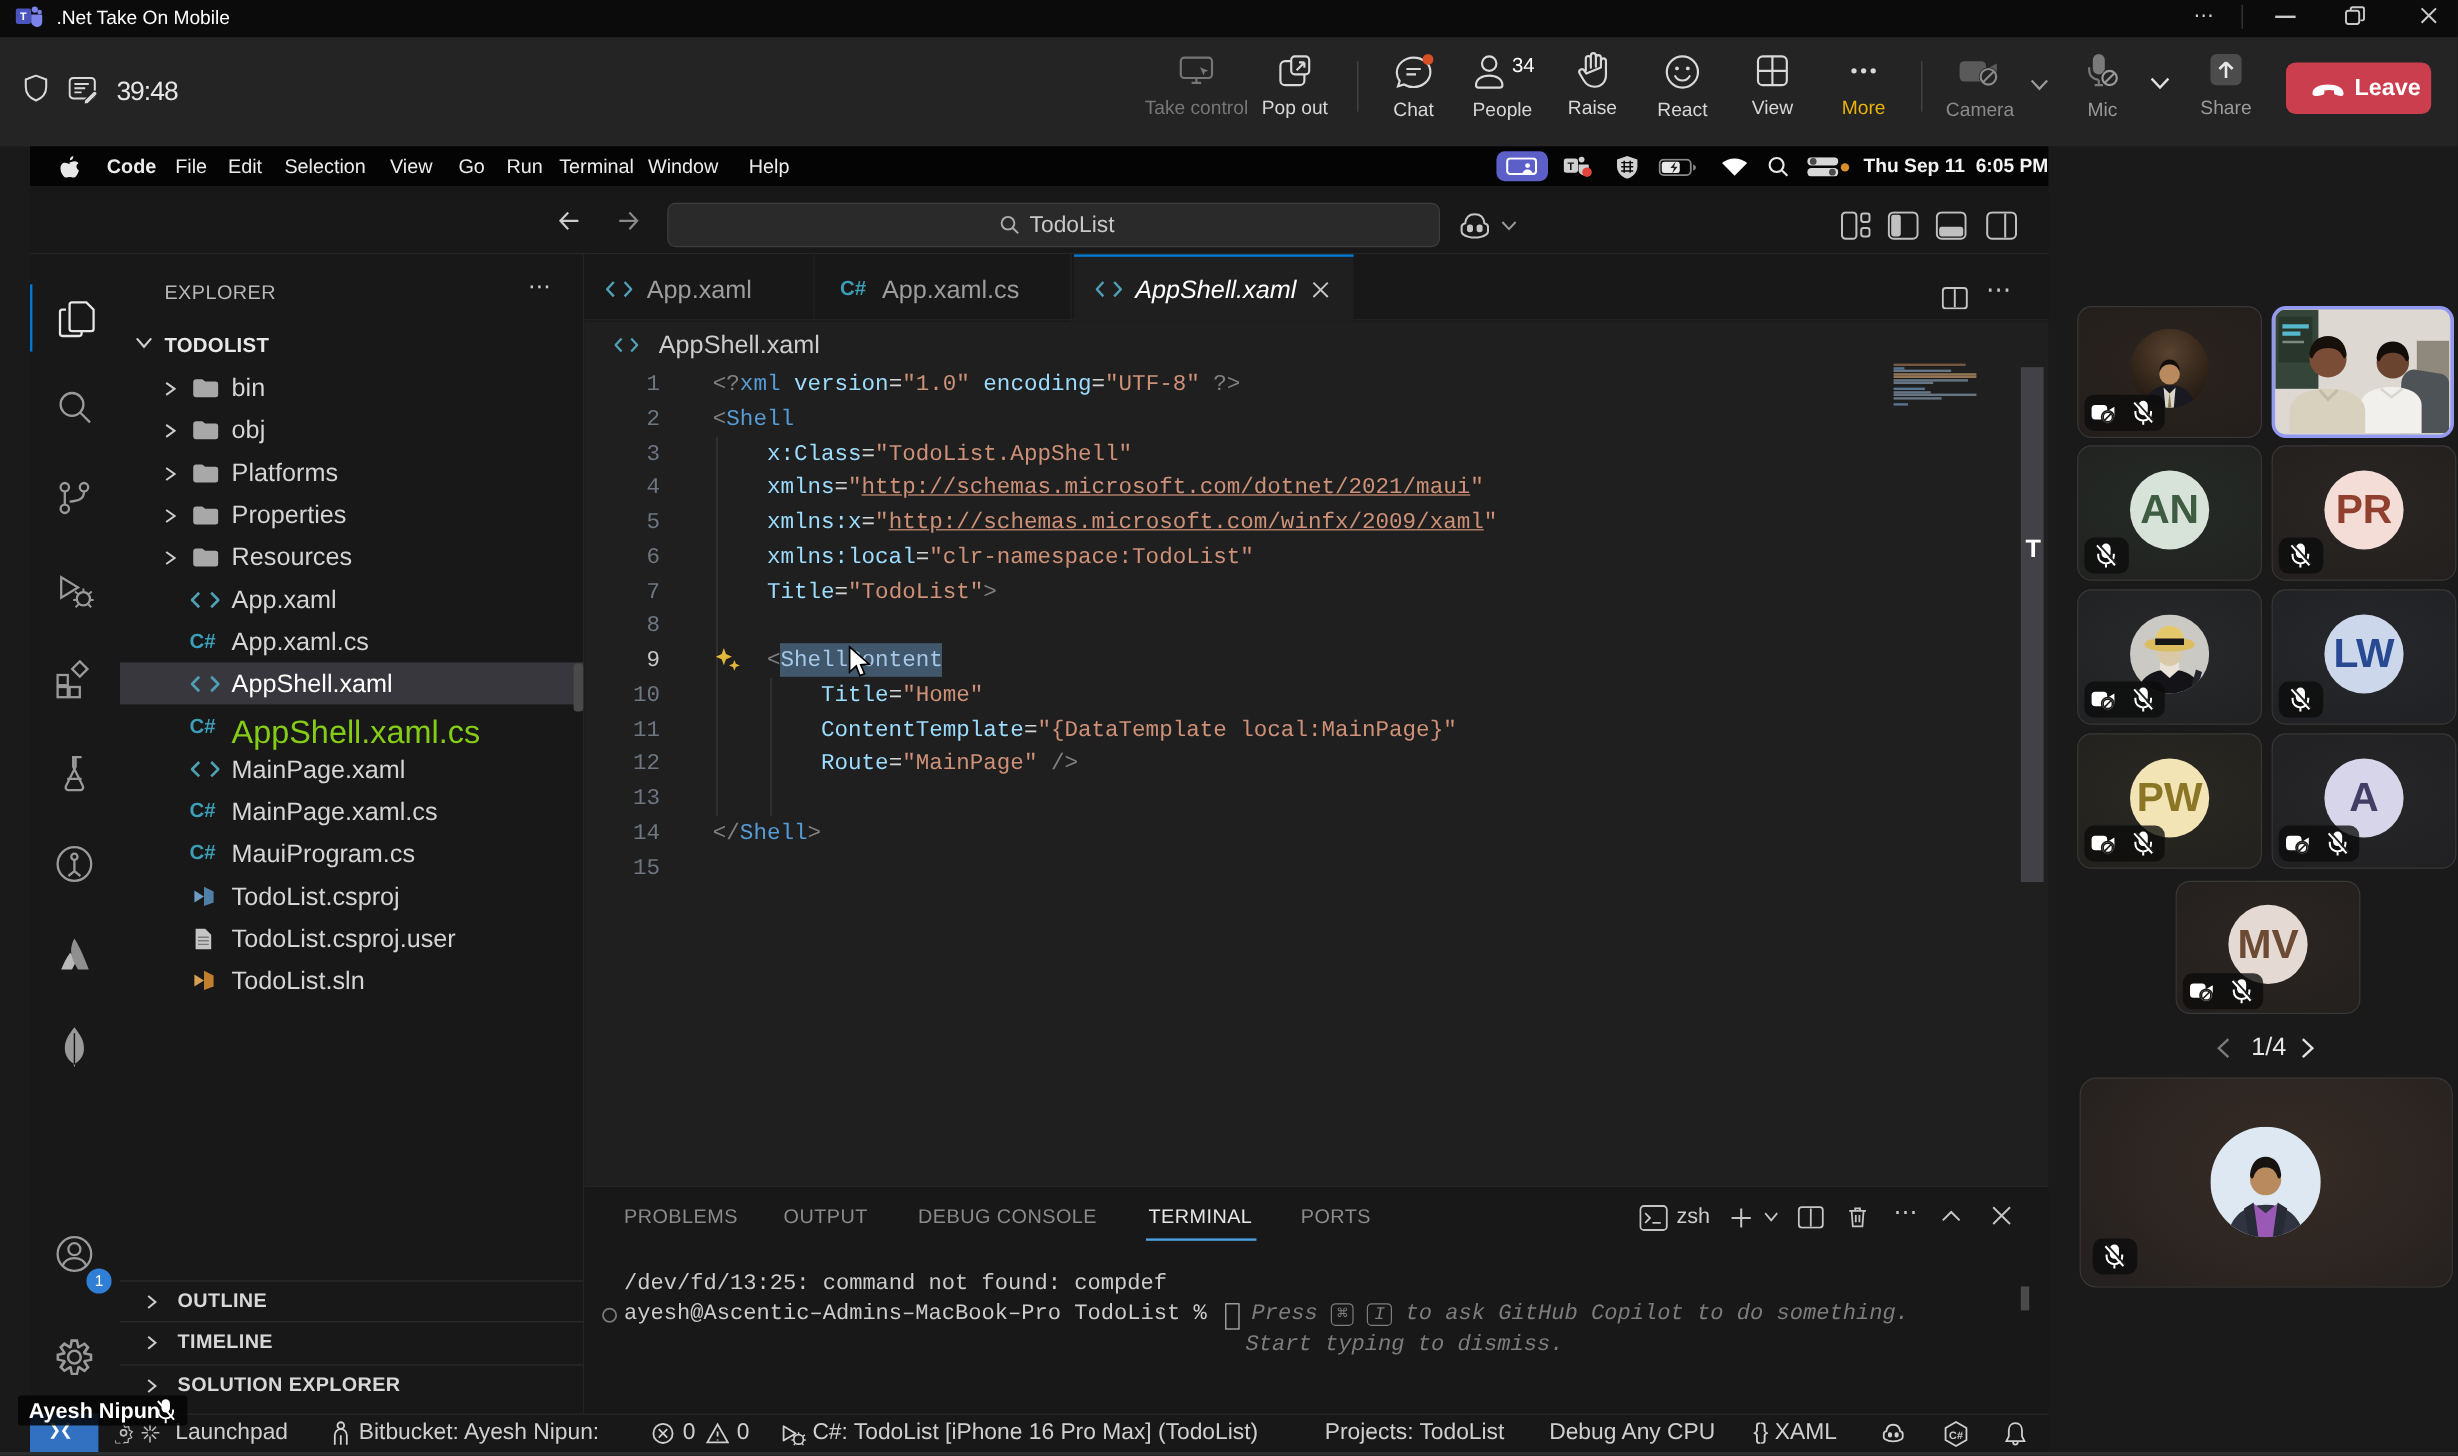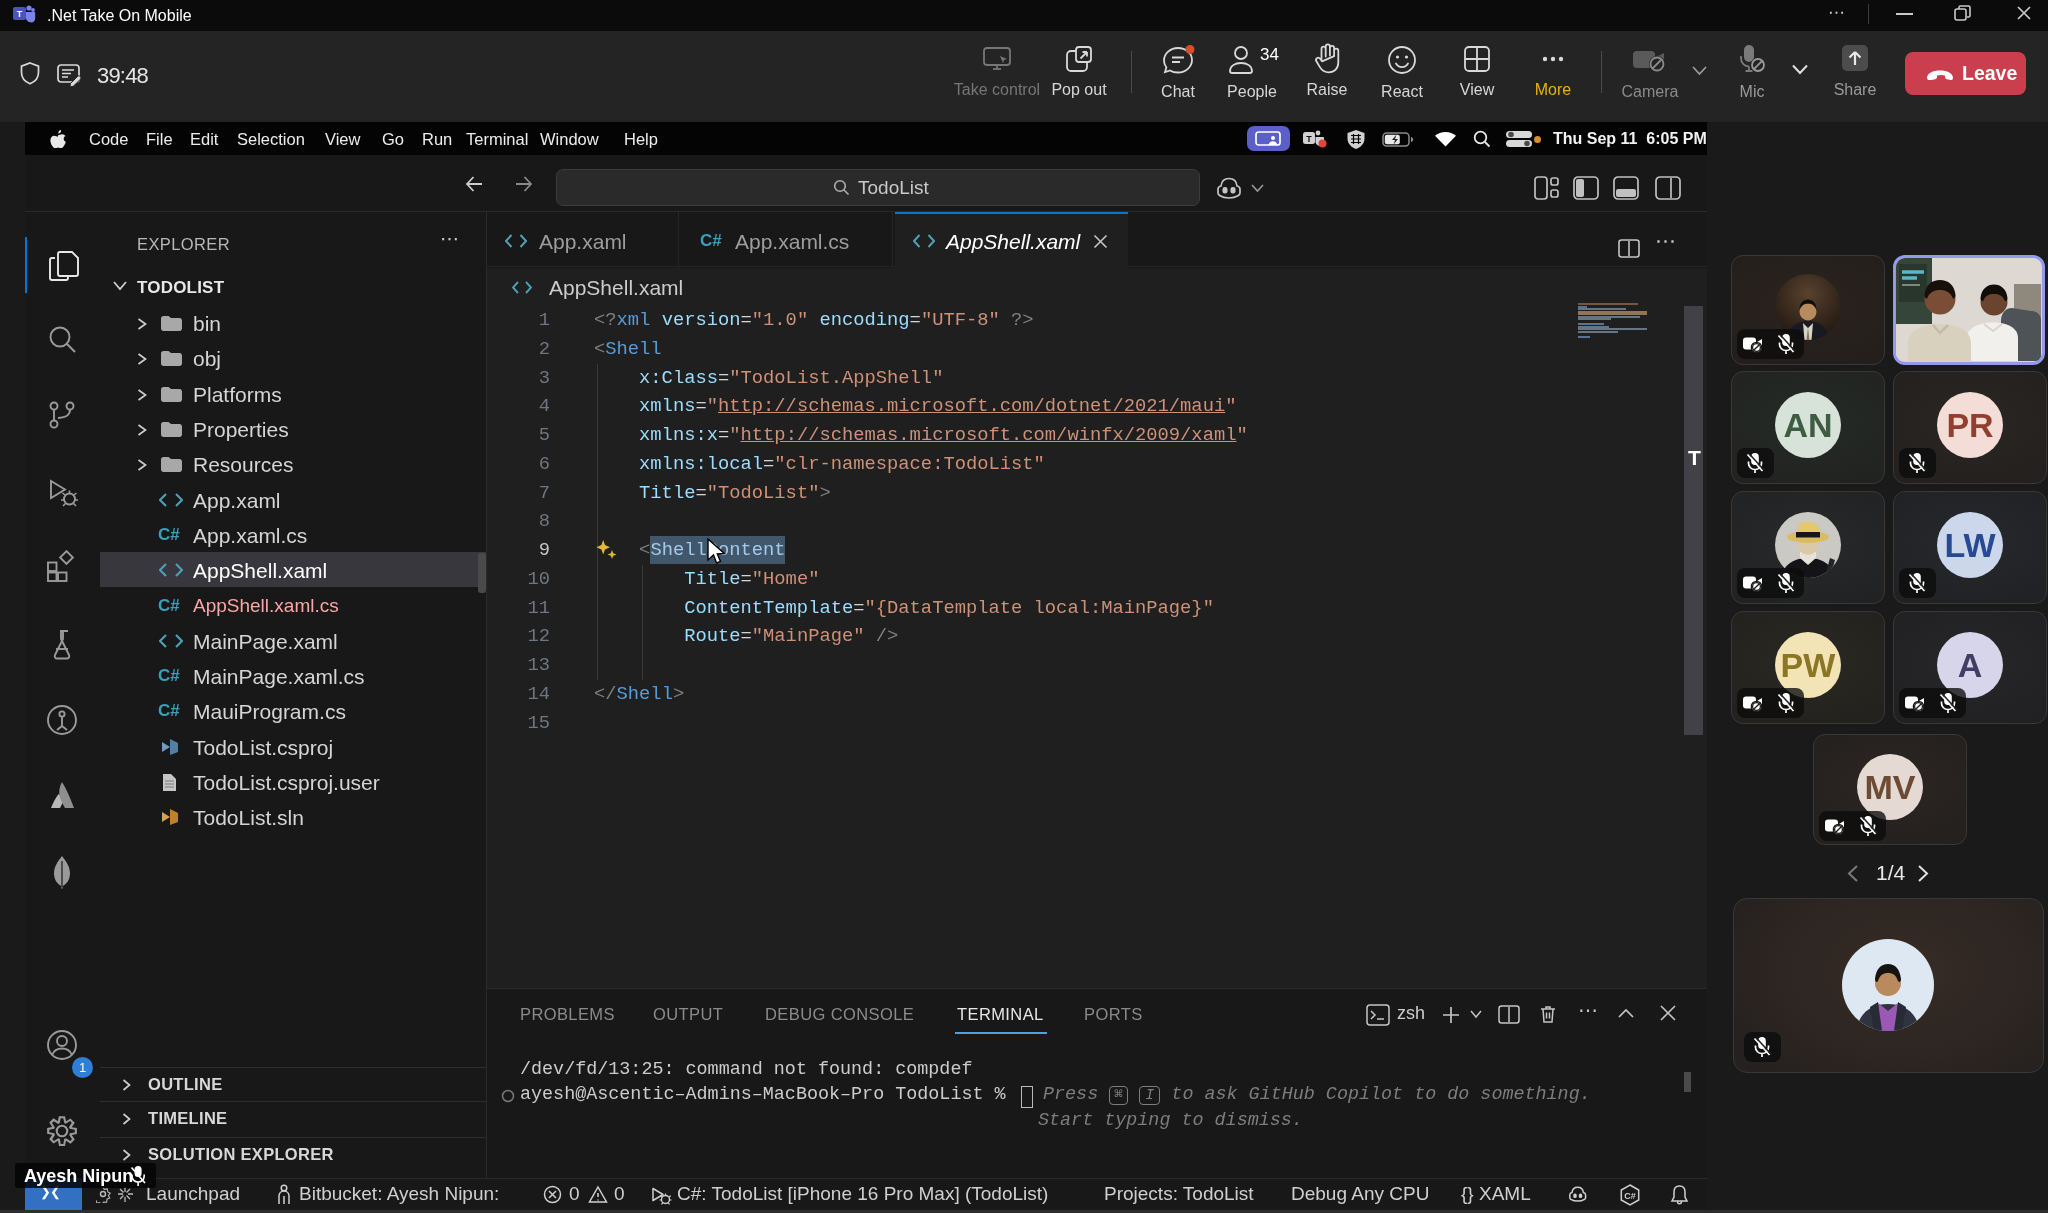--- a/index.html
+++ b/index.html
@@ -101,21 +101,21 @@
 <div class="a" style="left:1905px;top:52px;width:121px;height:43px;background:#cb3e4e;border-radius:8px;"></div>
 <svg class="a" style="left:1925px;top:67px;" width="30" height="14" viewBox="0 0 30 14" fill="none">
     <path d="M2 11C2 6 8 3.5 15 3.5S28 6 28 11c0 1.5-1 2.3-2.4 2l-3.8-.8c-1.1-.2-1.8-1-1.8-2.1v-1.6c-2.6-.7-5.4-.7-8 0v1.6c0 1.1-.7 1.9-1.8 2.1l-3.8.8C3 13.3 2 12.5 2 11z" fill="#fff"></path>
   </svg>
 <div class="a" style="left:1962px;top:62px;white-space:nowrap;color:#fff;font-size:19.5px;font-weight:bold;">Leave</div>
 <div class="a" style="left:25px;top:122px;width:1682px;height:33px;background:#040404;"></div>
 <svg class="a" style="left:50px;top:129px;" width="16" height="19" viewBox="0 0 16 19" fill="none">
     <path d="M8 5.2c-.9 0-2.3-1-3.8-1-2 0-3.8 1.6-3.8 4.7 0 3.7 3.3 8 4.8 8 .8 0 1.9-.8 3-.8s2 .8 2.9.8c1.6 0 4.6-4.5 4.6-6.6-2.4-1.2-2.8-4.4-.3-5.8C14.6 3.3 13 2.8 12 2.8c-1.4 0-2.9 1-4 1z" fill="#e8e8e8" transform="translate(0,2.5)"></path>
 <path d="M8.3 4.6c1.5 0 3-1.3 2.8-3.6C9.6 1.2 8 2.5 8.3 4.6z" fill="#e8e8e8"></path>
   </svg>
-<div class="a" style="left:89px;top:130px;white-space:nowrap;color:#ececec;font-size:16.5px;font-weight:normal;">Code</div>
+<div class="a" style="left:89px;top:130px;white-space:nowrap;color:#ececec;font-size:16.5px;font-weight:bold;">Code</div>
 <div class="a" style="left:146px;top:130px;white-space:nowrap;color:#ececec;font-size:16.5px;">File</div>
 <div class="a" style="left:190px;top:130px;white-space:nowrap;color:#ececec;font-size:16.5px;">Edit</div>
 <div class="a" style="left:237px;top:130px;white-space:nowrap;color:#ececec;font-size:16.5px;">Selection</div>
 <div class="a" style="left:325px;top:130px;white-space:nowrap;color:#ececec;font-size:16.5px;">View</div>
 <div class="a" style="left:382px;top:130px;white-space:nowrap;color:#ececec;font-size:16.5px;">Go</div>
 <div class="a" style="left:422px;top:130px;white-space:nowrap;color:#ececec;font-size:16.5px;">Run</div>
 <div class="a" style="left:466px;top:130px;white-space:nowrap;color:#ececec;font-size:16.5px;">Terminal</div>
 <div class="a" style="left:540px;top:130px;white-space:nowrap;color:#ececec;font-size:16.5px;">Window</div>
 <div class="a" style="left:624px;top:130px;white-space:nowrap;color:#ececec;font-size:16.5px;">Help</div>
 <div class="a" style="left:1247px;top:126px;width:43px;height:25px;background:#5b5fc7;border-radius:7px;"></div>
@@ -294,21 +294,21 @@
   </svg>
 <div class="a" style="left:193px;top:489px;white-space:nowrap;color:#d5d5d5;font-size:21px;">App.xaml</div>
 <div class="a" style="left:158px;top:525px;white-space:nowrap;color:#3b9fb8;font-size:17px;font-weight:bold;">C#</div>
 <div class="a" style="left:193px;top:524px;white-space:nowrap;color:#d5d5d5;font-size:21px;">App.xaml.cs</div>
 <div class="a" style="left:100px;top:552px;width:386px;height:35px;background:#37373d;"></div>
 <svg class="a" style="left:159px;top:562px;" width="24" height="16" viewBox="0 0 24 16" fill="none">
     <path d="M7 2L1 8l6 6M17 2l6 6-6 6" stroke="#4f9fb5" stroke-width="2.2"></path>
   </svg>
 <div class="a" style="left:193px;top:559px;white-space:nowrap;color:#ffffff;font-size:21px;">AppShell.xaml</div>
 <div class="a" style="left:158px;top:596px;white-space:nowrap;color:#3b9fb8;font-size:17px;font-weight:bold;">C#</div>
-<div class="a" style="left:193px;top:595px;white-space:nowrap;color:#fca5a5;font-size:19px;">AppShell.xaml.cs</div>
+<div class="a" style="left:193px;top:595px;white-space:nowrap;color:#84cc16;font-size:27px;">AppShell.xaml.cs</div>
 <svg class="a" style="left:159px;top:633px;" width="24" height="16" viewBox="0 0 24 16" fill="none">
     <path d="M7 2L1 8l6 6M17 2l6 6-6 6" stroke="#4f9fb5" stroke-width="2.2"></path>
   </svg>
 <div class="a" style="left:193px;top:630px;white-space:nowrap;color:#d5d5d5;font-size:21px;">MainPage.xaml</div>
 <div class="a" style="left:158px;top:666px;white-space:nowrap;color:#3b9fb8;font-size:17px;font-weight:bold;">C#</div>
 <div class="a" style="left:193px;top:665px;white-space:nowrap;color:#d5d5d5;font-size:21px;">MainPage.xaml.cs</div>
 <div class="a" style="left:158px;top:701px;white-space:nowrap;color:#3b9fb8;font-size:17px;font-weight:bold;">C#</div>
 <div class="a" style="left:193px;top:700px;white-space:nowrap;color:#d5d5d5;font-size:21px;">MauiProgram.cs</div>
 <svg class="a" style="left:159px;top:738px;" width="22" height="18" viewBox="0 0 22 18" fill="none">
     <path d="M3 4l8 5-8 5z" fill="#6d9bc4"></path>

